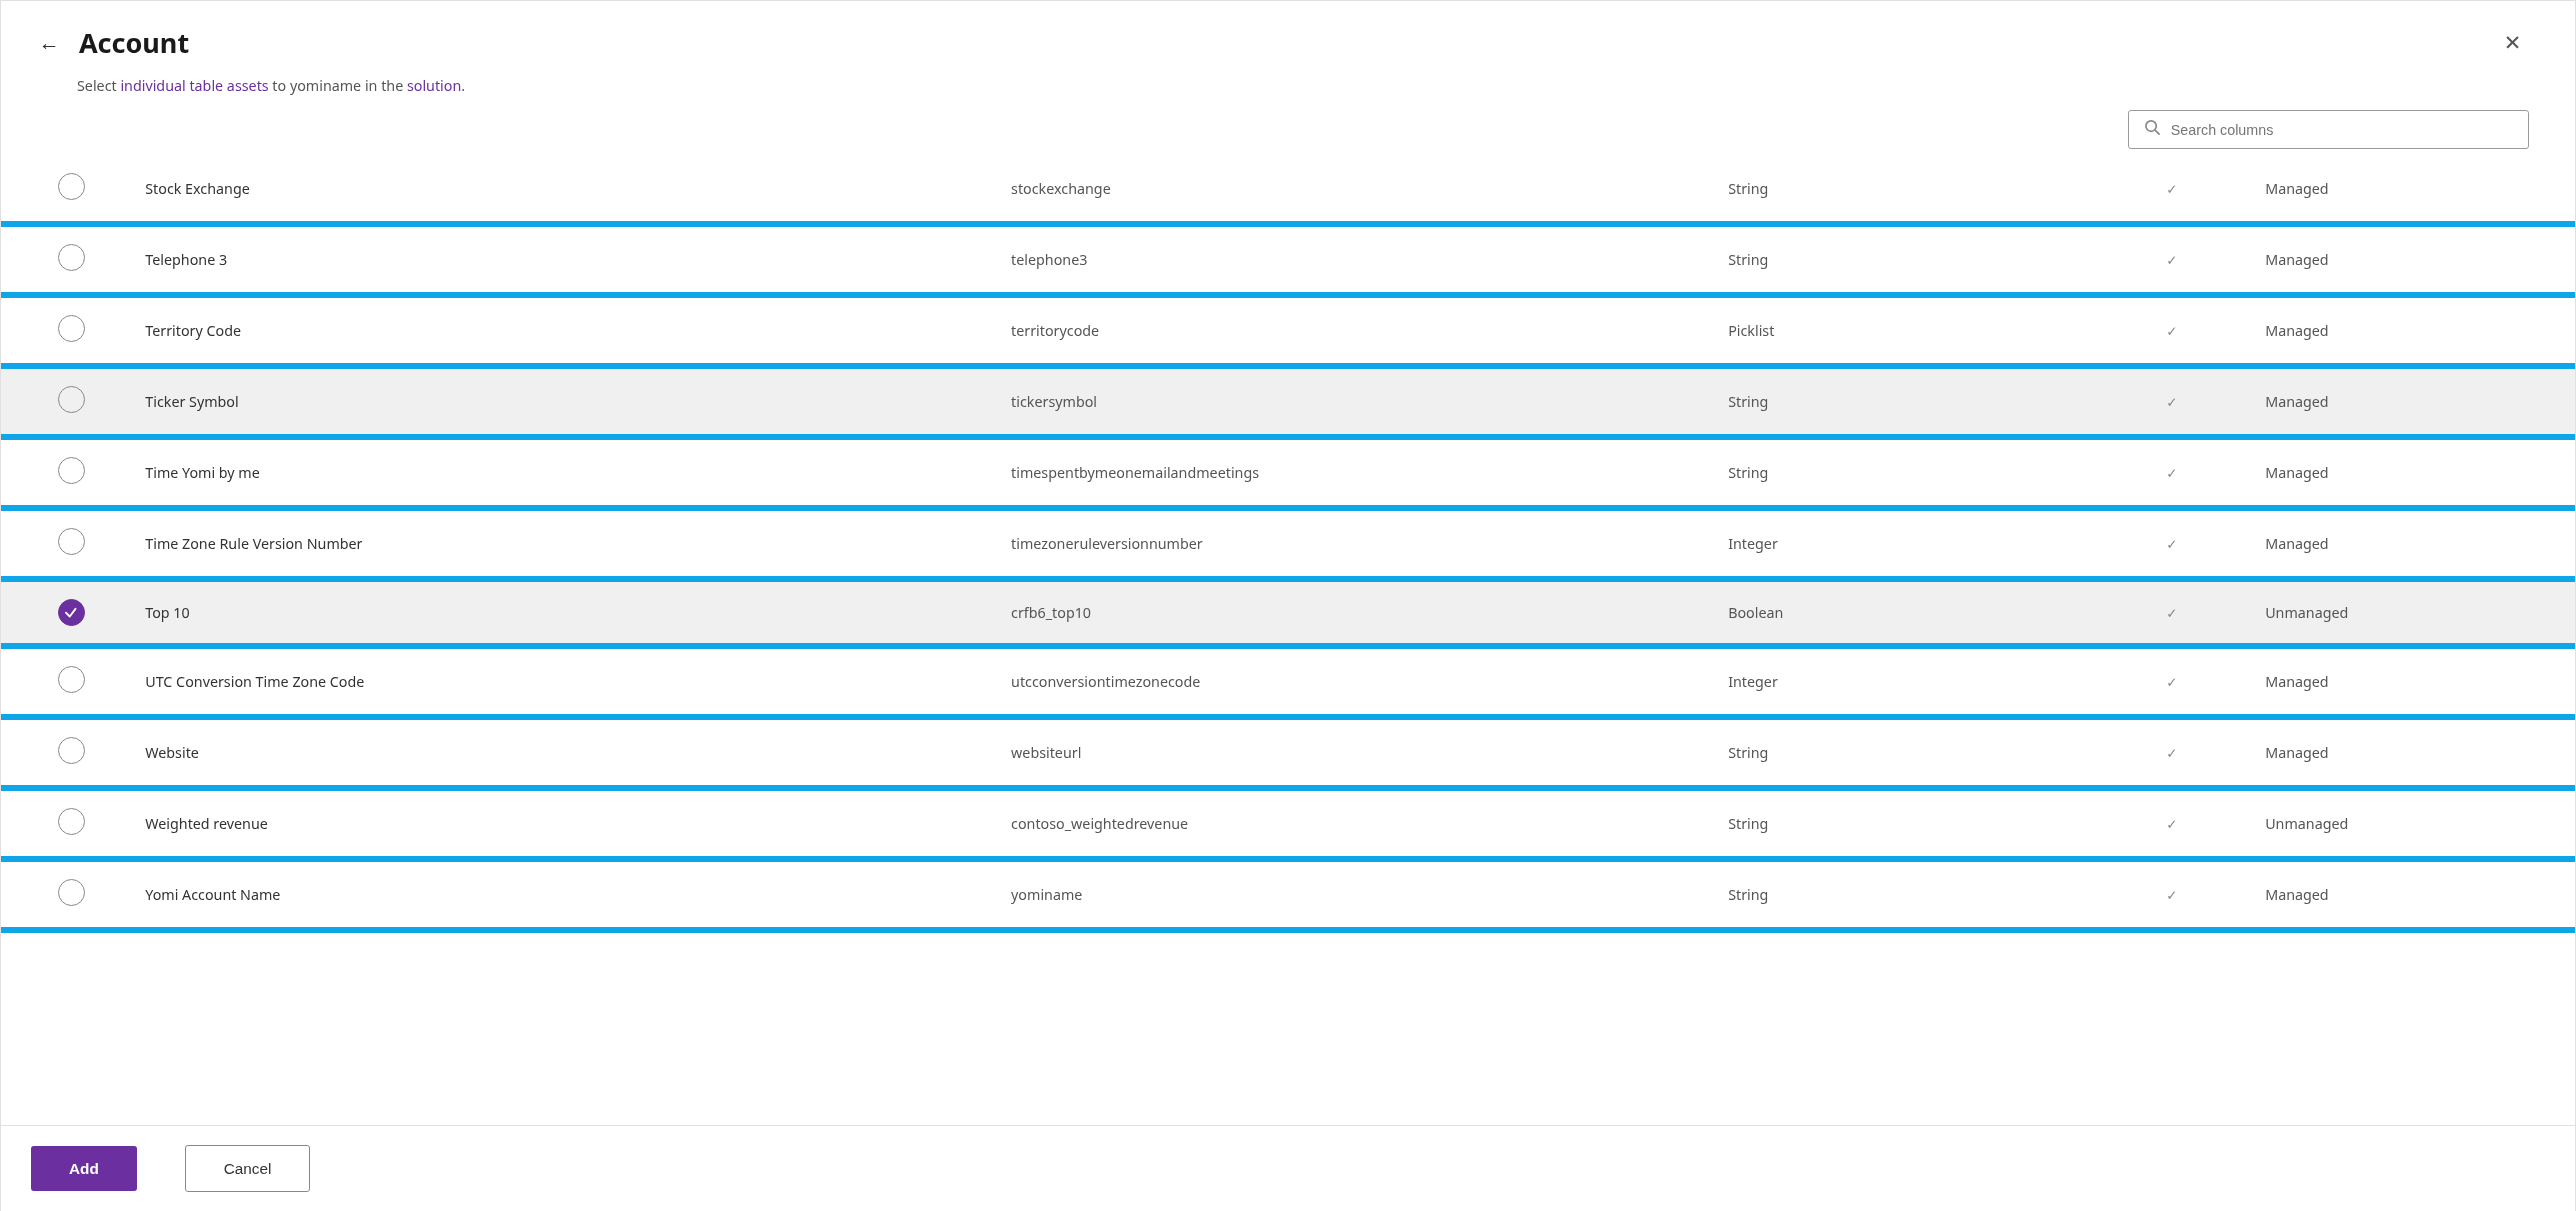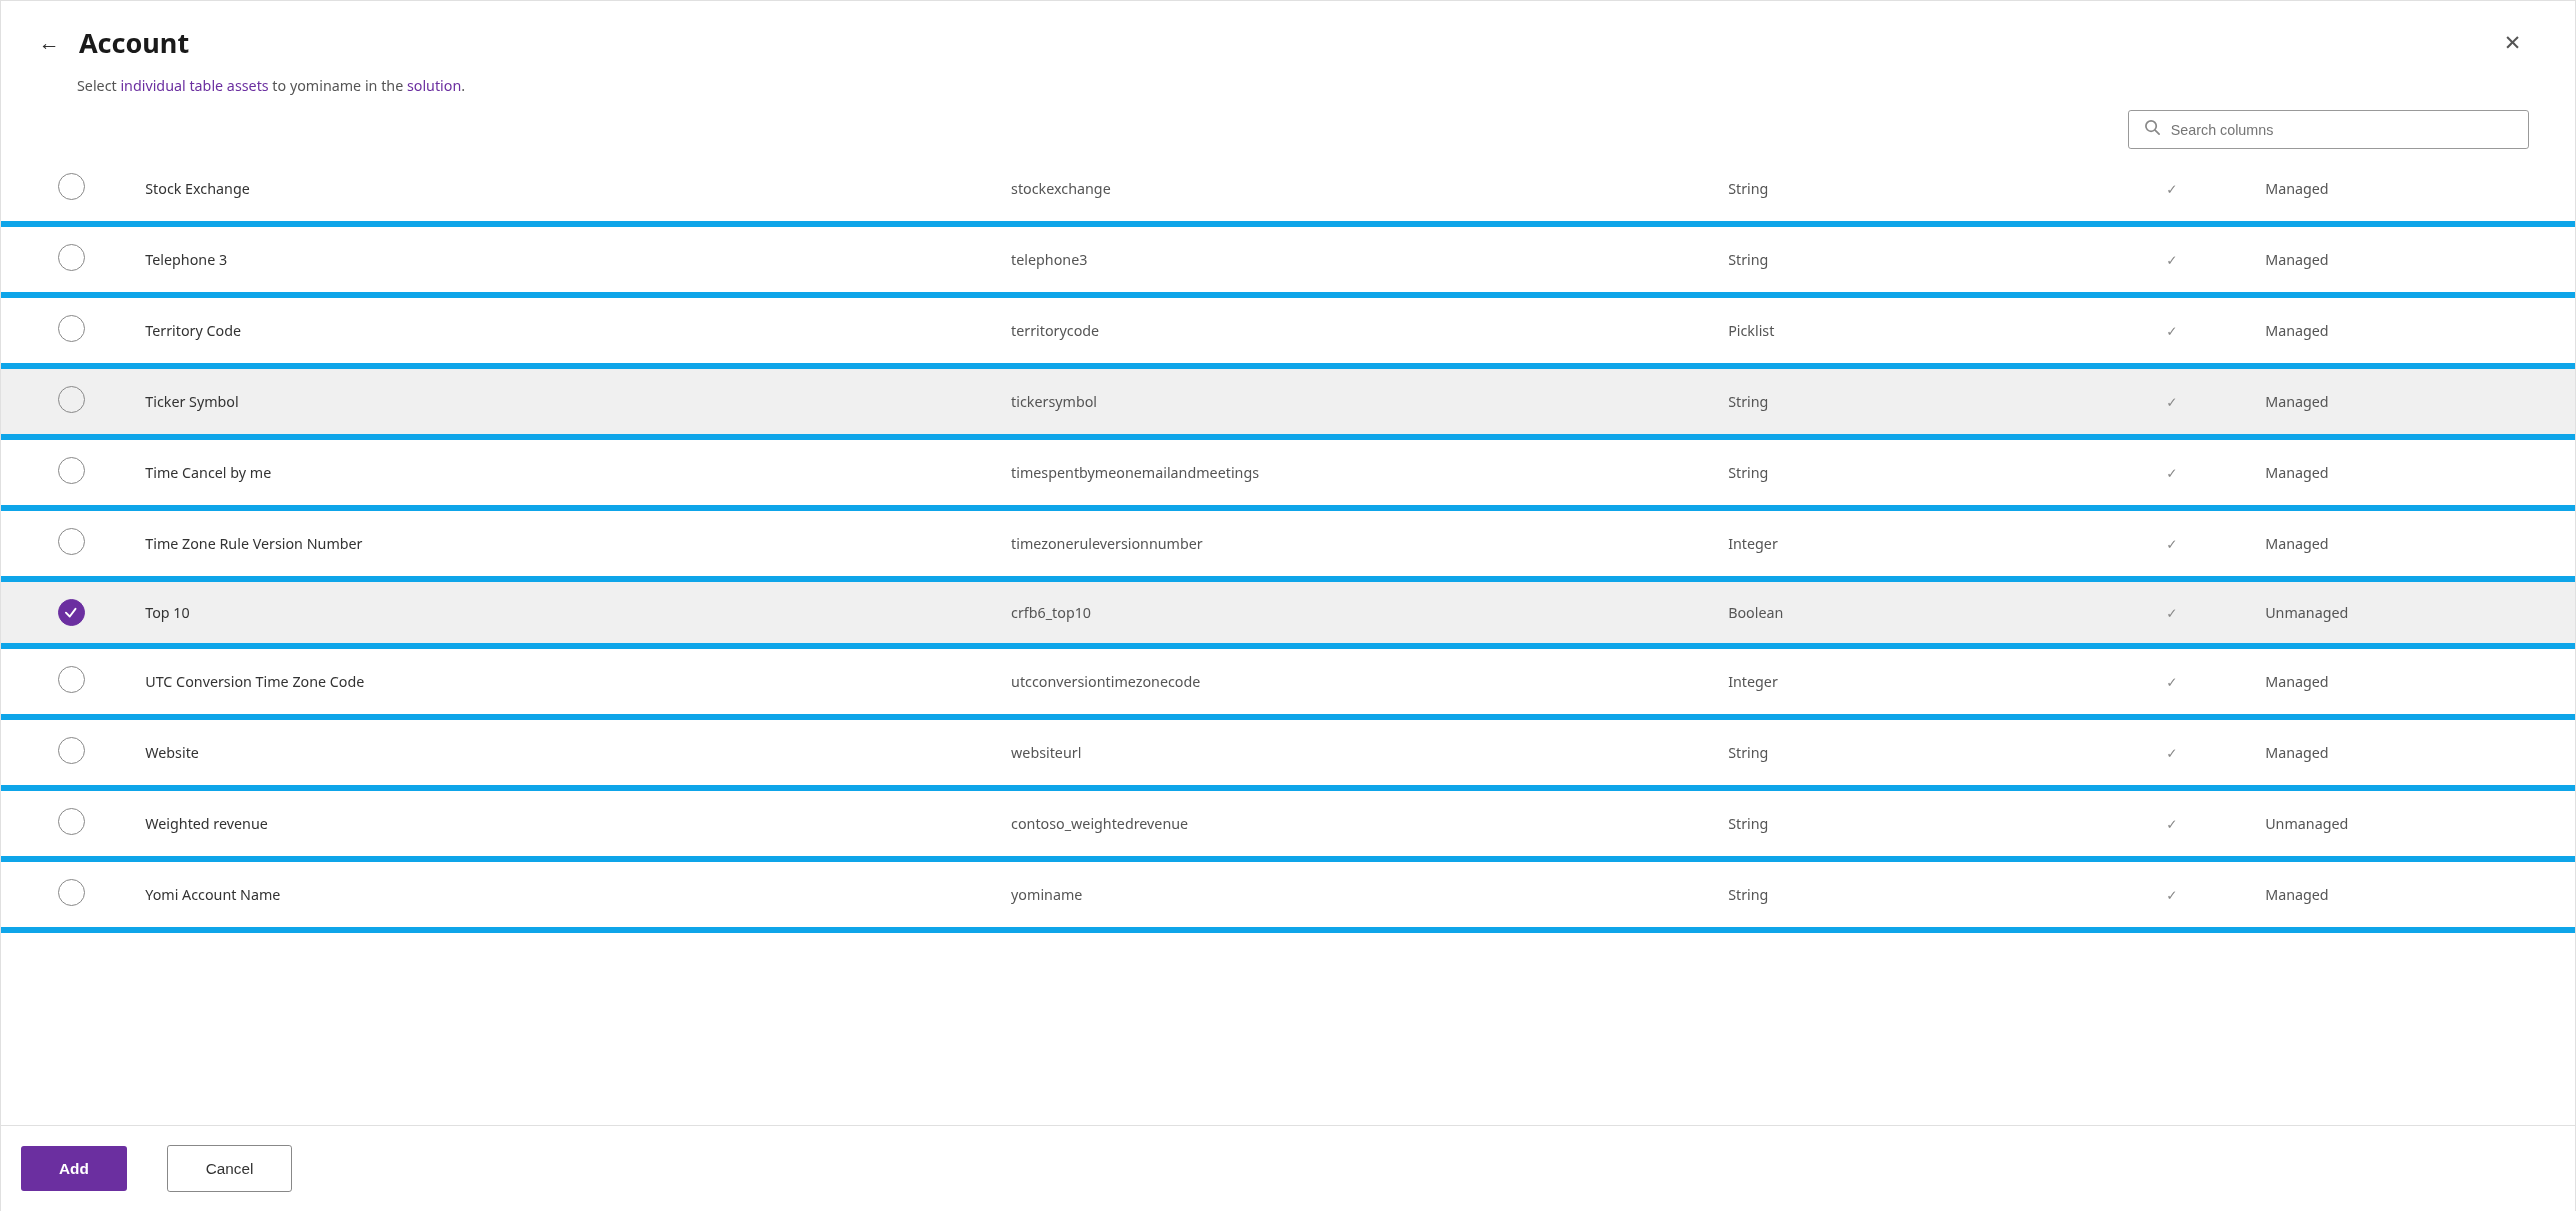--- a/index.html
+++ b/index.html
@@ -159,24 +159,24 @@
       cursor: pointer;
     }
     .checkbox-checked svg {
       color: #fff;
     }
     .checkmark {
       color: #888;
       font-size: 13.4px;
     }
     .footer {
-      padding: 19px 20px;
+      padding: 19px 30px;
       border-top: 1px solid #e0e0e0;
       display: flex;
-      gap: 0;
+      gap: 8px;
       align-items: center;
     }
     .btn-add {
       background: #6b2fa0;
       color: #fff;
       border: none;
       padding: 13.4px 38px;
       font-size: 15.3px;
       font-weight: 600;
       border-radius: 2.9px;
@@ -252,21 +252,21 @@
           <tr class="data-row highlighted">
             <td class="checkbox-cell"><span class="checkbox-empty"></span></td>
             <td class="name-cell">Ticker Symbol</td>
             <td class="logical-cell">tickersymbol</td>
             <td class="type-cell">String</td>
             <td class="check-cell"><span class="checkmark">✓</span></td>
             <td class="managed-cell">Managed</td>
           </tr>
           <tr class="data-row">
             <td class="checkbox-cell"><span class="checkbox-empty"></span></td>
-            <td class="name-cell">Time Cancel by me</td>
+            <td class="name-cell">Time Yomi by me</td>
             <td class="logical-cell">timespentbymeonemailandmeetings</td>
             <td class="type-cell">String</td>
             <td class="check-cell"><span class="checkmark">✓</span></td>
             <td class="managed-cell">Managed</td>
           </tr>
           <tr class="data-row">
             <td class="checkbox-cell"><span class="checkbox-empty"></span></td>
             <td class="name-cell">Time Zone Rule Version Number</td>
             <td class="logical-cell">timezoneruleversionnumber</td>
             <td class="type-cell">Integer</td>

